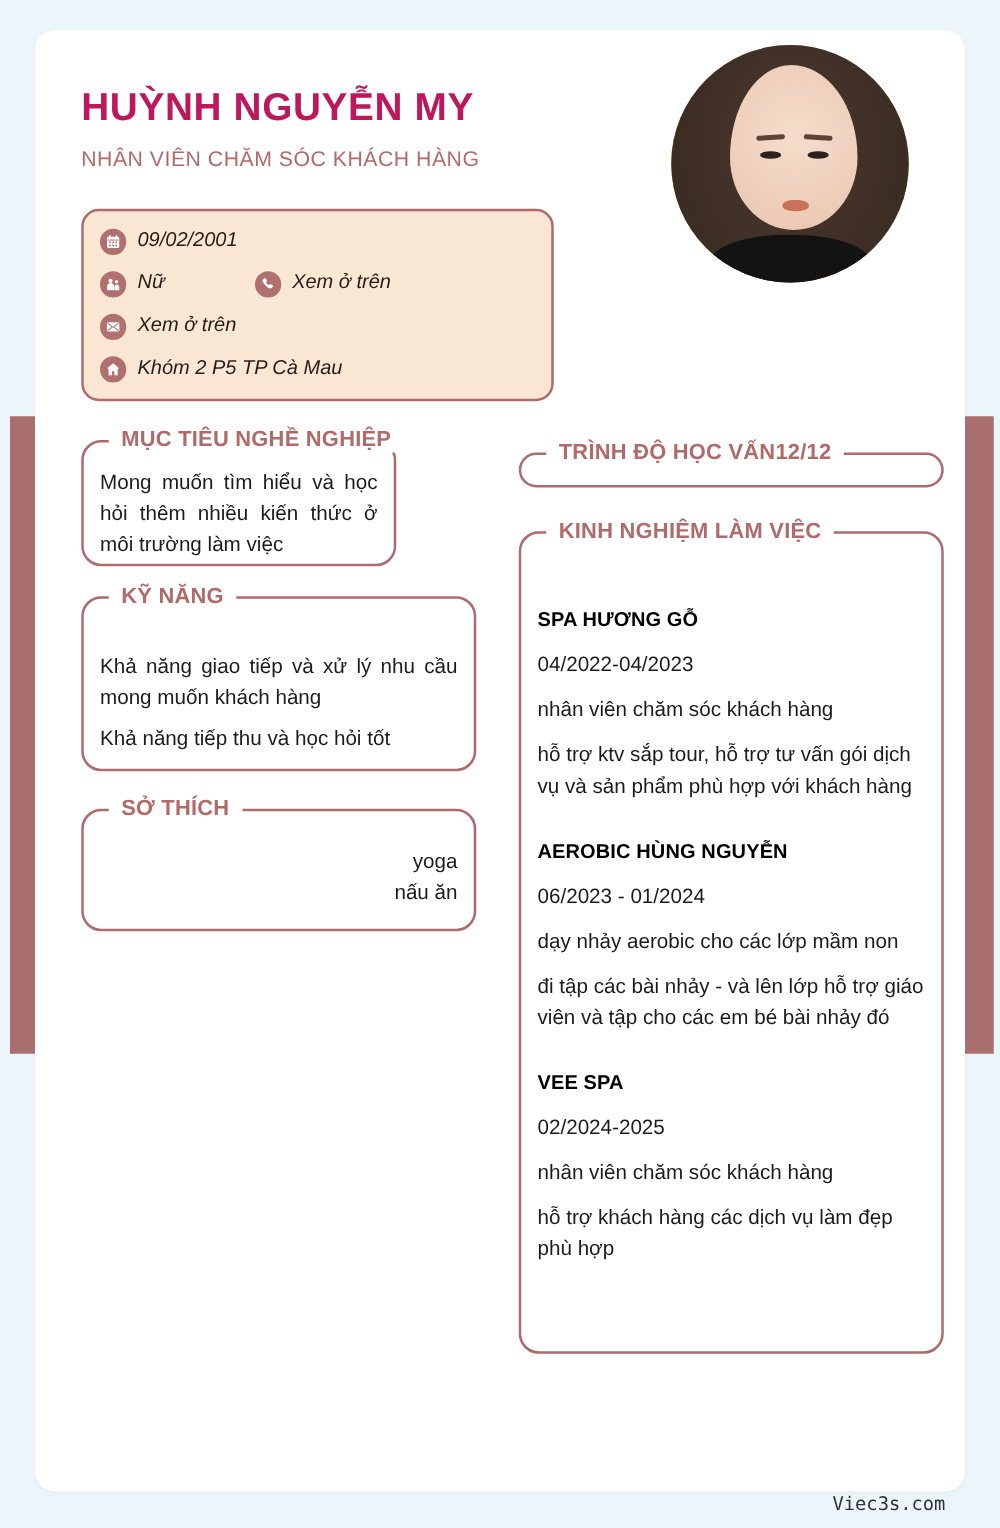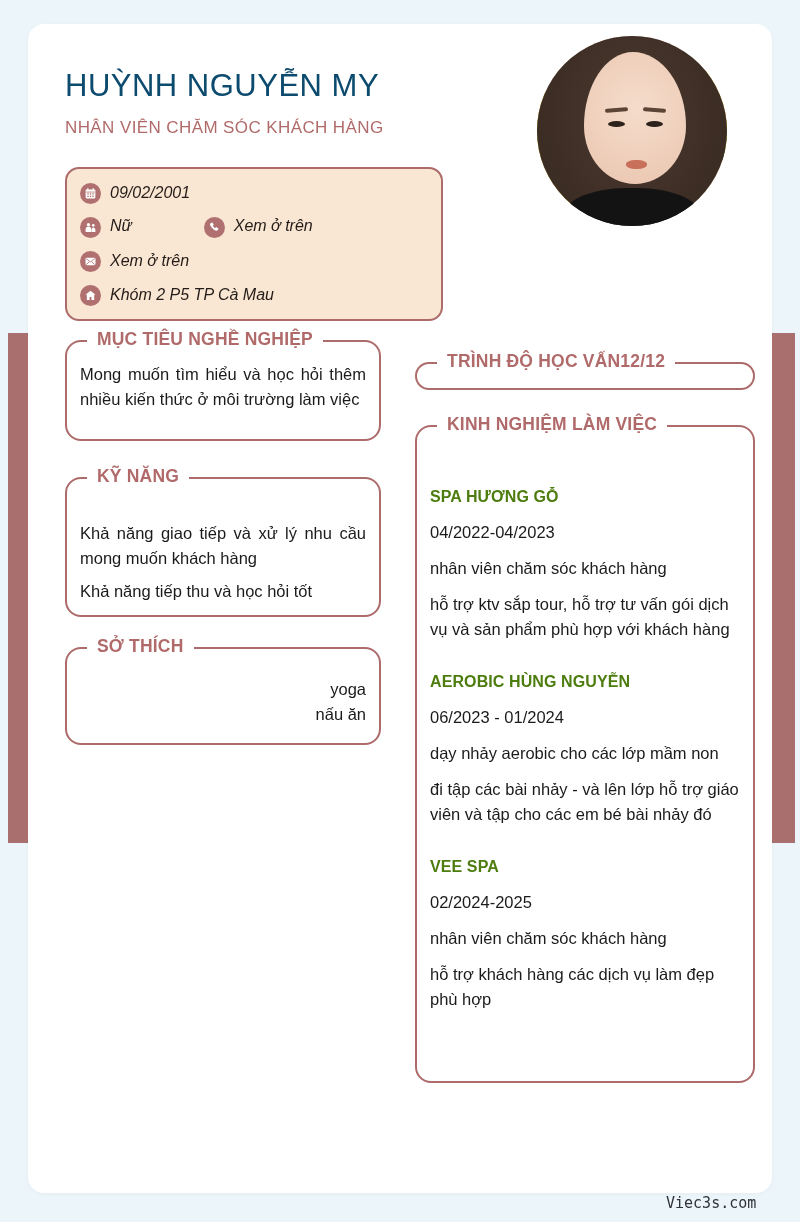--- a/index.html
+++ b/index.html
@@ -13,21 +13,21 @@
     position:absolute; left:28px; top:24px; width:744px; height:1169px;
     background:#ffffff; border-radius:16px;
     box-shadow:0 1px 4px rgba(0,0,0,0.04);
   }
   .bar { position:absolute; background:#a96f6f; }
   .bar-left  { left:8px;  top:333px; width:20px; height:510px; }
   .bar-right { left:772px; top:333px; width:23px; height:510px; }
 
   .name {
     position:absolute; left:65px; top:68px;
-    font-size:31px; font-weight:normal; color:#0c4a6e; letter-spacing:0.5px;
+    font-size:31px; font-weight:bold; color:#be185d; letter-spacing:0.5px;
   }
   .role {
     position:absolute; left:65px; top:118px;
     font-size:17px; color:#b16a6a; letter-spacing:0.4px;
   }
 
   
   .photo {
     position:absolute; left:537px; top:36px; width:190px; height:190px;
     border-radius:50%; overflow:hidden; background:#c9a893;
@@ -72,35 +72,35 @@
   
   .section {
     position:absolute; border:2px solid #ad6b6b; border-radius:16px;
     box-sizing:border-box; background:#fff;
   }
   .section-title {
     position:absolute; top:-13px; left:20px; background:#fff;
     padding:0 10px; font-size:17.5px; font-weight:bold; color:#b16a6a;
     white-space:nowrap; letter-spacing:0.2px;
   }
-  .sec-objective { left:65px; top:340px; width:316px; height:101px; padding:20px 13px 0; }
+  .sec-objective { left:65px; top:352px; width:252px; height:101px; padding:20px 13px 0; }
   .sec-skills    { left:65px; top:477px; width:316px; height:140px; padding:42px 13px 0; }
   .sec-hobbies   { left:65px; top:647px; width:316px; height:98px;  padding:28px 13px 0; }
   .sec-education { left:415px; top:362px; width:340px; height:28px; }
   .sec-experience{ left:415px; top:425px; width:340px; height:658px; padding:46px 11px 0 13px; }
   .sec-additional{ left:415px; top:1113px; width:340px; height:64px; padding:26px 12px 0 13px; }
 
   .body-text { font-size:16.5px; line-height:25px; color:#1b1b1b; margin:0; }
   .justify { text-align:justify; }
   .sec-skills p { margin:0 0 8px; }
   .sec-hobbies p { margin:0;text-align:right; }
 
   .job { margin:0; }
   .job + .job { margin-top:27px; }
-  .job-company { font-size:16px; font-weight:bold; color:#4d7c0f; line-height:25px; margin:0; letter-spacing:0.1px; }
+  .job-company { font-size:16px; font-weight:bold; color:#000000; line-height:25px; margin:0; letter-spacing:0.1px; }
   .job p { margin:11px 0 0; }
 
   .watermark {
     position:absolute; left:666px; top:1194px;
     font-family:"DejaVu Sans Mono", monospace; font-size:15px; color:#2f3337;
   }
 </style>
 </head>
 <body>
 

